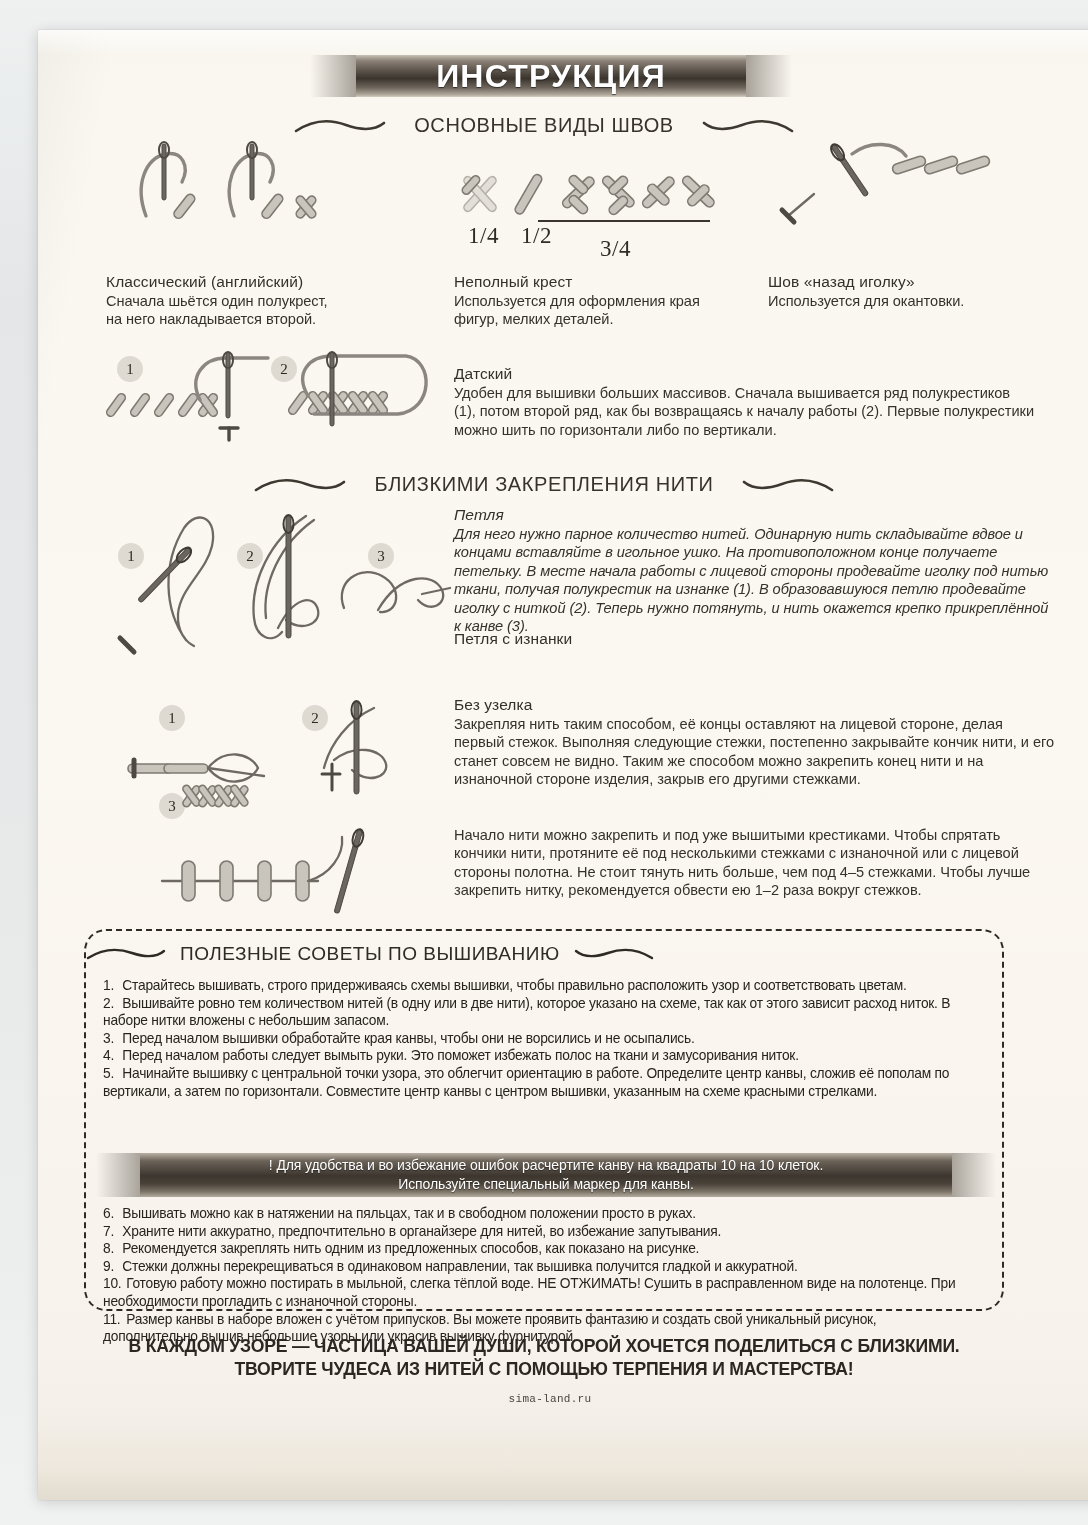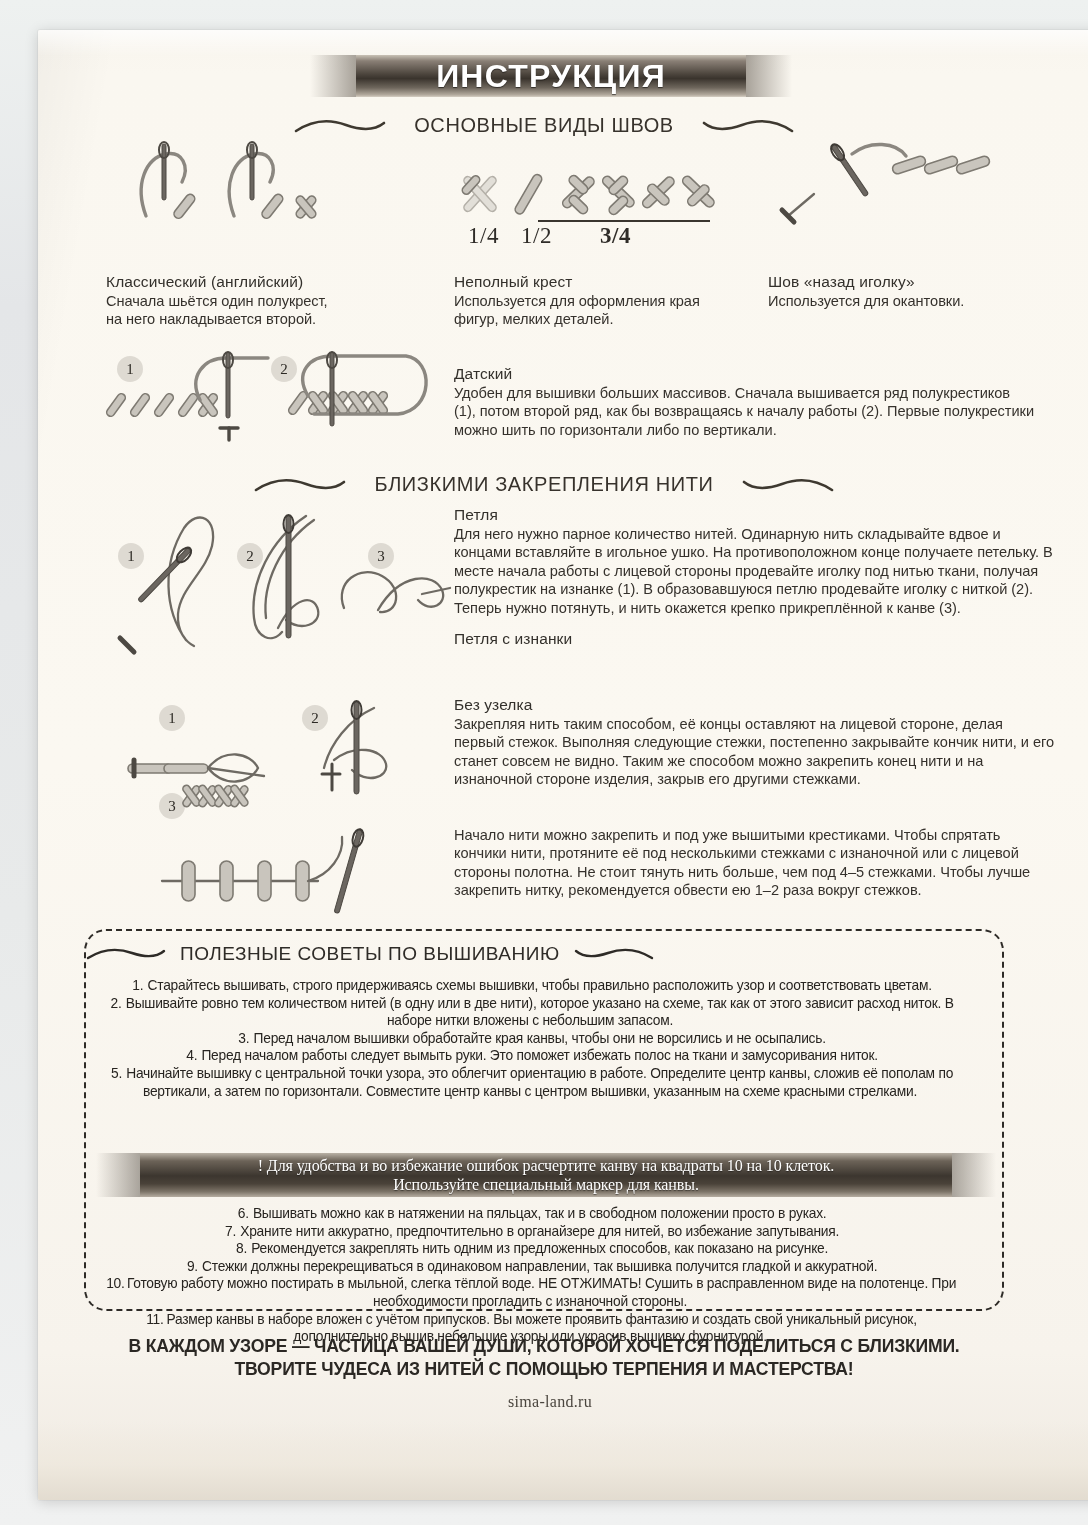--- a/index.html
+++ b/index.html
@@ -186,21 +186,20 @@
   #tips-title .sh-text {
     font-family: "Liberation Sans", sans-serif;
     font-size: 19px;
     letter-spacing: 0.5px;
     color: #2e2b27;
   }
   .tips-list {
     position: absolute;
     left: 17px; right: 14px;
     top: 46px;
-    text-align: center;
   }
   .tip {
     font-family: "Liberation Sans", sans-serif;
     font-size: 14.3px;
     line-height: 17.6px;
     color: #272420;
     letter-spacing: -0.25px;
     transform: scaleX(0.965);
     transform-origin: left center;
   }
@@ -231,22 +230,22 @@
     line-height: 19px;
   }
   #highlight-bar::before,
   #highlight-bar::after {
     content: "";
     position: absolute; top: 0; width: 44px; height: 100%;
   }
   #highlight-bar::before { left: -44px; background: linear-gradient(90deg, rgba(110,102,92,0) 0%, rgba(90,83,74,0.5) 100%); }
   #highlight-bar::after  { right: -44px; background: linear-gradient(270deg, rgba(110,102,92,0) 0%, rgba(90,83,74,0.5) 100%); }
   #highlight-bar div {
-    font-family: Liberation Serif, serif;
-    font-size: 16px;
+    font-family: Liberation Sans, sans-serif;
+    font-size: 14px;
     color: #fff;
     text-shadow: 0 1px 1px rgba(0,0,0,0.45);
     position: relative; z-index: 2;
     letter-spacing: -0.1px;
   }
 
   
   #footer {
     position: absolute;
     left: 0; top: 1305px;
@@ -256,22 +255,22 @@
   #footer .fl {
     font-family: "Liberation Sans", sans-serif;
     font-weight: bold;
     font-size: 17.6px;
     color: #2b2824;
     letter-spacing: -0.2px;
     line-height: 23px;
   }
   #footer .site {
     margin-top: 12px;
-    font-family: Liberation Serif, serif;
-    font-size: 16px;
+    font-family: Liberation Mono, monospace;
+    font-size: 11px;
     color: #4a453e;
     letter-spacing: 0.3px;
     margin-left: 12px;
   }
 
   svg { display: block; overflow: visible; }
   .stitch { fill: #c9c5bd; stroke: #7e7a72; stroke-width: 1.6; }
   .stitch-light { fill: #e2dfd8; stroke: #b4b0a8; stroke-width: 1.5; }
   .thread { fill: none; stroke: #8b8780; stroke-width: 3.4; stroke-linecap: round; }
   .thread-thin { fill: none; stroke: #6e6a63; stroke-width: 2.3; stroke-linecap: round; }
@@ -336,21 +335,21 @@
     </g>
     <g>
       <rect class="stitch" x="232" y="4" width="9" height="40" rx="4.5" transform="rotate(-46 236 24)"></rect>
       <rect class="stitch" x="232" y="14" width="9" height="26" rx="4.5" transform="rotate(46 236 27)"></rect>
     </g>
   </svg>
 
   <div class="frac-rule" style="left:500px; top:190px; width:172px;"></div>
   <div class="frac-row" style="left:430px; top:193px;">1/4</div>
   <div class="frac-row" style="left:483px; top:193px;">1/2</div>
-  <div class="frac-row" style="left:562px; top:193px;font-weight:bold;">3/4</div>
+  <div class="frac-row" style="left:562px; top:206px;">3/4</div>
 
   <svg style="position:absolute; left:740px; top:108px;" width="220" height="88" viewBox="0 0 220 88">
     <path class="thread" d="M74 16 C92 2, 118 4, 128 18"></path>
     <rect class="stitch" x="126" y="10" width="10" height="34" rx="5" transform="rotate(72 131 27)"></rect>
     <rect class="stitch" x="158" y="10" width="10" height="34" rx="5" transform="rotate(72 163 27)"></rect>
     <rect class="stitch" x="190" y="10" width="10" height="34" rx="5" transform="rotate(72 195 27)"></rect>
     <g transform="rotate(-34 72 30)">
       <rect class="needle-body" x="68" y="2" width="5" height="60" rx="2.5"></rect>
       <ellipse cx="70.5" cy="10" rx="5" ry="9" fill="none" stroke="#3f3b36" stroke-width="2"></ellipse>
     </g>
@@ -443,21 +442,21 @@
       <rect class="needle-body" x="76" y="6" width="5" height="122" rx="2.5"></rect>
       <ellipse cx="78.5" cy="14" rx="5" ry="9" fill="none" stroke="#3f3b36" stroke-width="2"></ellipse>
     </g>
     <g transform="translate(238,42)">
       <path class="thread-thin" d="M6 56 C-4 30, 22 12, 44 24 C66 36, 60 62, 42 60"></path>
       <path class="thread-thin" d="M40 58 C62 20, 96 20, 104 38 C110 52, 92 62, 80 48"></path>
       <path class="thread-thin" d="M84 42 L112 36"></path>
     </g>
   </svg>
 
-  <div class="blk" style="left:416px; top:476px; width:600px;">
+  <div class="blk" style="left:416px; top:476px; width:600px;font-style:italic;">
     <div class="h">Петля</div>
     <div class="p">Для него нужно парное количество нитей. Одинарную нить складывайте вдвое и концами вставляйте в игольное ушко. На противоположном конце получаете петельку. В месте начала работы с лицевой стороны продевайте иголку под нитью ткани, получая полукрестик на изнанке (1). В образовавшуюся петлю продевайте иголку с ниткой (2). Теперь нужно потянуть, и нить окажется крепко прикреплённой к канве (3).</div>
   </div>
 
   <div class="blk" style="left:416px; top:600px; width:600px;">
     <div class="h">Петля с изнанки</div>
   </div>
 
   <div class="badge" style="left:121px; top:675px;">1</div>
   <div class="badge" style="left:264px; top:675px;">2</div>

